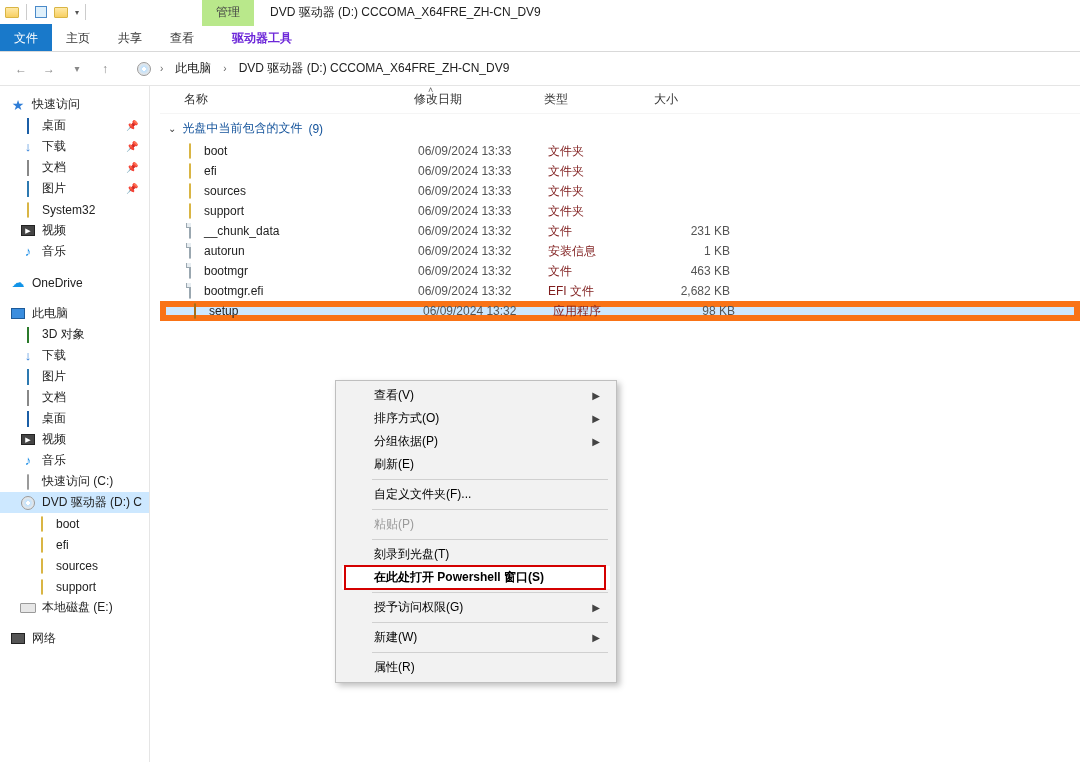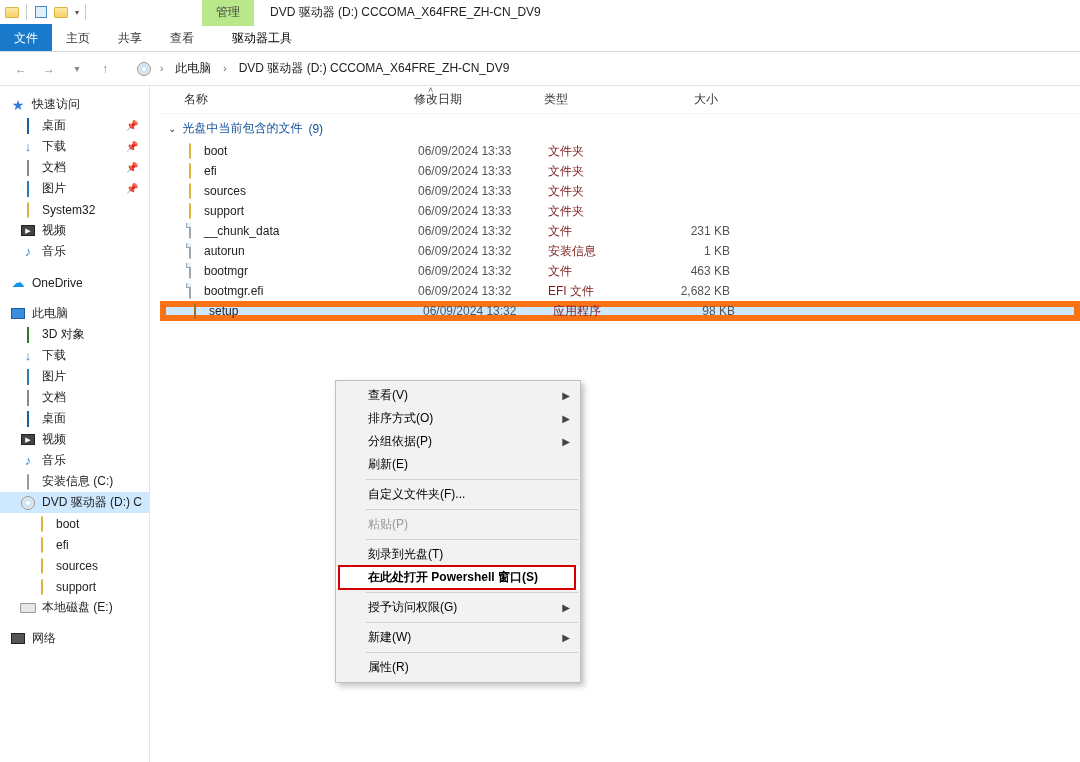--- a/index.html
+++ b/index.html
@@ -10,21 +10,21 @@
   .title-bar .tb-icon { width: 16px; height: 16px; display: inline-flex; align-items: center; justify-content: center; }
   .title-bar .divider { width: 1px; height: 16px; background: #ccc; margin: 0 2px;}
   .title-bar .dropdown-caret { font-size: 8px; color: #555; margin-left: 2px;}
   .title-bar .mgmt-tab { background: #b9e88b; color: #444; padding: 5px 14px 5px; margin-left: 110px; font-size: 12px; text-align:center; }
   .title-bar .wintitle { margin-left: 12px; color: #222; }
 
   
   .ribbon-row { height: 28px; display: flex; align-items: stretch; border-bottom: 1px solid #d9d9d9; }
   .ribbon-row .file-tab { background: #1979ca; color: #fff; padding: 6px 14px; }
   .ribbon-row .tab { padding: 6px 14px; color: #333; }
-  .ribbon-row .drive-tools { padding: 6px 10px; color: #000000; }
+  .ribbon-row .drive-tools { padding: 6px 10px; color: #6d28d9; font-weight: bold; }
 
   
   .nav-bar { height: 34px; display: flex; align-items: center; gap: 6px; padding: 4px 10px; border-bottom: 1px solid #e5e5e5; }
   .nav-btn { width: 22px; height: 22px; display: inline-flex; align-items: center; justify-content: center; color: #888; border-radius: 2px; }
   .nav-bar .addr-icon { width:16px; height:16px; display:inline-flex; align-items:center; justify-content:center; }
   .nav-bar .crumb { color:#222; padding: 2px 4px; }
   .nav-bar .sep { color:#666; font-size:10px; padding: 0 2px;}
 
   
   .main { display: flex; height: calc(762px - 24px - 28px - 34px); }
@@ -38,40 +38,40 @@
   .tree-item.selected { background: #cde8ff; }
   .tree-group { margin-bottom: 10px; }
   .pin { color:#6b6b6b; font-size:10px; margin-left:auto; padding-right:6px;}
 
   
   .col-headers { display:flex; height: 28px; align-items:center; color:#333; border-bottom: 1px solid #f5f5f5; padding-left: 16px;}
   .col-headers .col { padding: 4px 8px; }
   .col-name { width: 230px;}
   .col-date { width: 130px;}
   .col-type { width: 110px;}
-  .col-size { width: 80px; text-align:right;}
+  .col-size { width: 80px; }
   .col-headers .sort-ind { position:absolute; left: 268px; top:-1px; font-size:9px; color:#666;}
 
   
   .group-header { display:flex; align-items:center; gap:6px; padding: 6px 0 4px 8px; color:#1a1a1a;}
   .group-header .chev { color:#404040; font-size:10px;}
   .group-header .gname { color:#14539b;}
   .group-header .gcount { color:#14539b;}
 
   
   .file-row { display:flex; align-items:center; height: 20px; padding-left: 22px;}
   .file-row .ficon { width:16px; height:16px; display:inline-flex; align-items:center; justify-content:center; margin-right:6px;}
   .file-row .fname { width: 206px; color:#222;}
   .file-row .fdate { width: 130px; color:#555; padding-left:8px;}
   .file-row .ftype { width: 110px; color:#7f1d1d; padding-left:8px;}
   .file-row .fsize { width: 80px; text-align:right; color:#555;}
   .file-row.selected { background:#cde8ff; border:6px solid #f97316; height:20px; box-sizing:border-box; margin-left: 0px; padding-left:21px;}
 
   
-  .ctx-menu { position:absolute; left: 335px; top: 380px; width:246px; background:#f2f2f2; border:1px solid #bfbfbf; box-shadow: 3px 3px 6px rgba(0,0,0,.25); padding: 3px 0;}
+  .ctx-menu { position:absolute; left: 335px; top: 380px; width:282px; background:#f2f2f2; border:1px solid #bfbfbf; box-shadow: 3px 3px 6px rgba(0,0,0,.25); padding: 3px 6px;}
   .ctx-item { display:flex; align-items:center; height: 23px; padding: 0 10px 0 32px; color:#000; position:relative;}
   .ctx-item.disabled { color:#9a9a9a;}
   .ctx-sep { height:1px; background:#d0d0d0; margin: 3px 2px 3px 30px;}
   .ctx-item .arrow { margin-left:auto; font-size:10px; color:#444;}
   .ctx-item.highlighted { background:#fff;font-weight:bold; }
   .ctx-highlight-box { position:absolute; border:2px solid #d40000; left:2px; right:4px; top:-1px; bottom:-1px; pointer-events:none;}
 
   
   .ic-folder { width:14px; height:11px; background:linear-gradient(#ffe9a6,#f7cf62); border:1px solid #d9b544; border-radius:1px;}
   .ic-folder-sm { width:14px; height:11px; background:linear-gradient(#ffe9a6,#f7cf62); border:1px solid #d9b544; border-radius:1px;}
@@ -251,21 +251,21 @@
           <div class="tree-item">
             <span class="ticon">
               <span class="ic-music">♪</span>
             </span>
             <span>音乐</span>
           </div>
           <div class="tree-item">
             <span class="ticon">
               <span><span class="ic-drive"></span></span>
             </span>
-            <span>安装信息 (C:)</span>
+            <span>快速访问 (C:)</span>
           </div>
         </div>
       <div class="tree-item selected">
         <span class="ticon">
             <span class="ic-disc"></span>
           </span>
         <span>DVD 驱动器 (D:) C</span>
       </div>
       <div id="dvd-children">
           <div class="tree-item" style="padding-left: 34px;">

